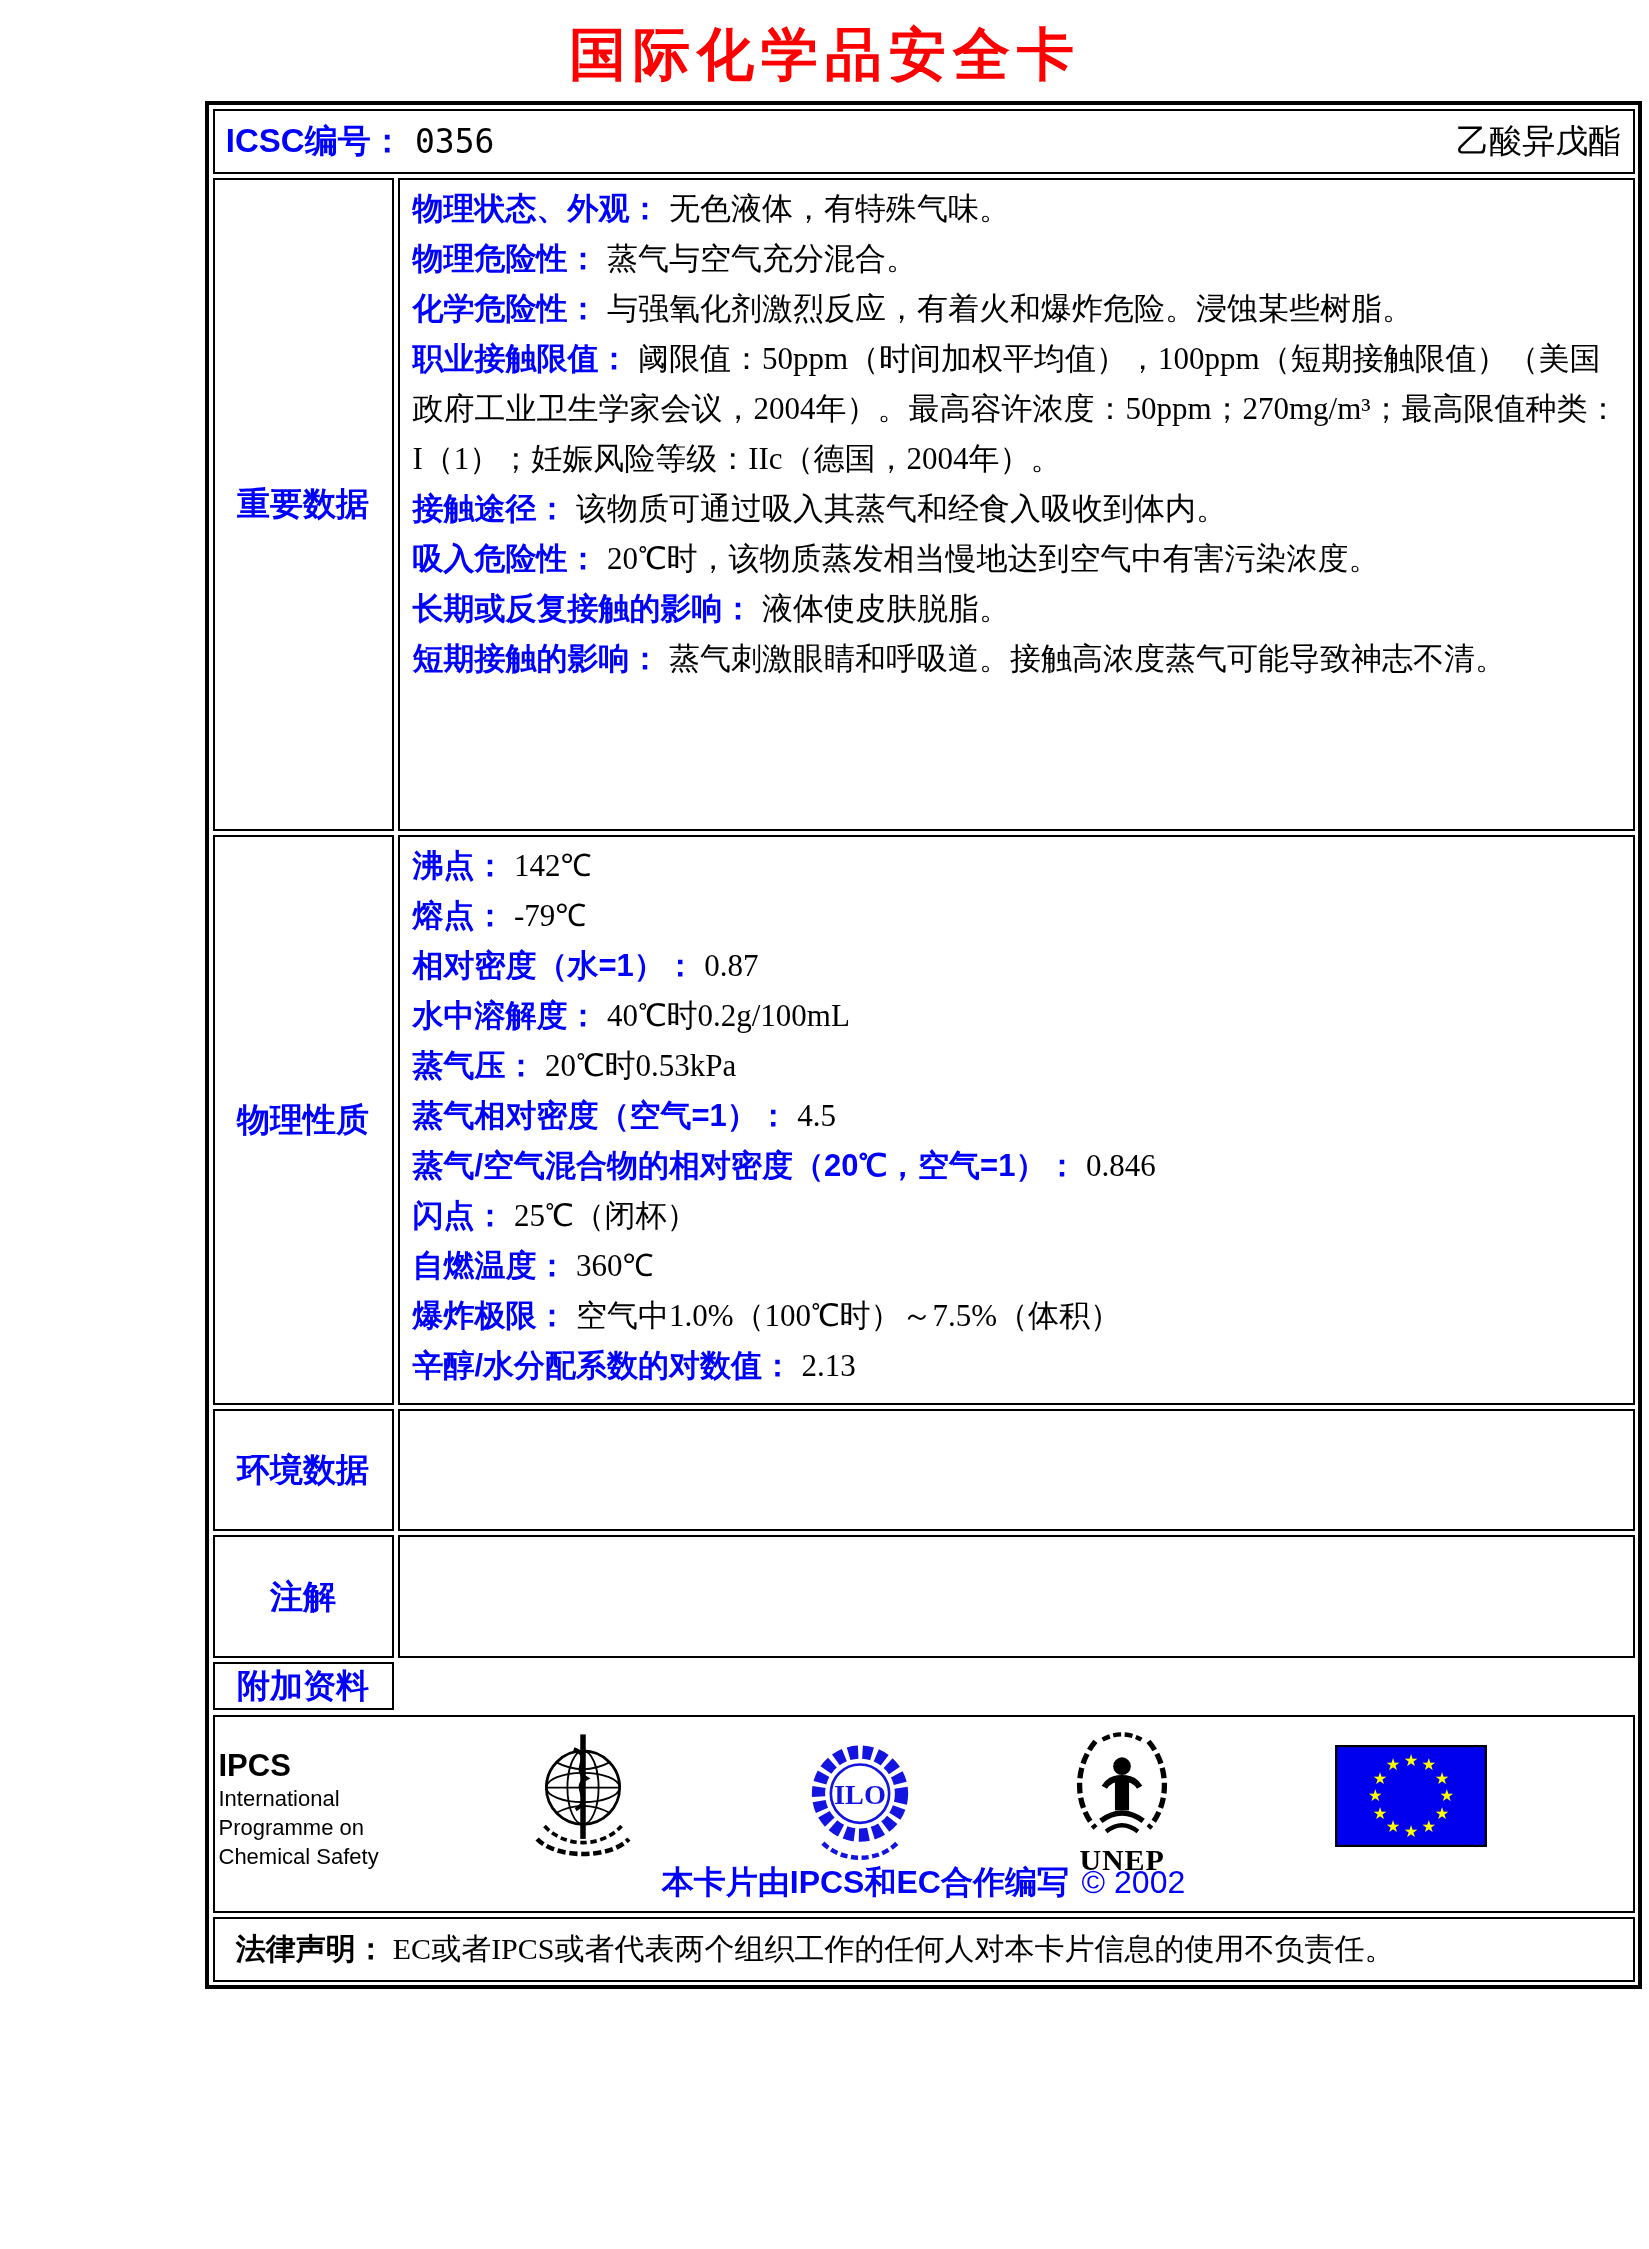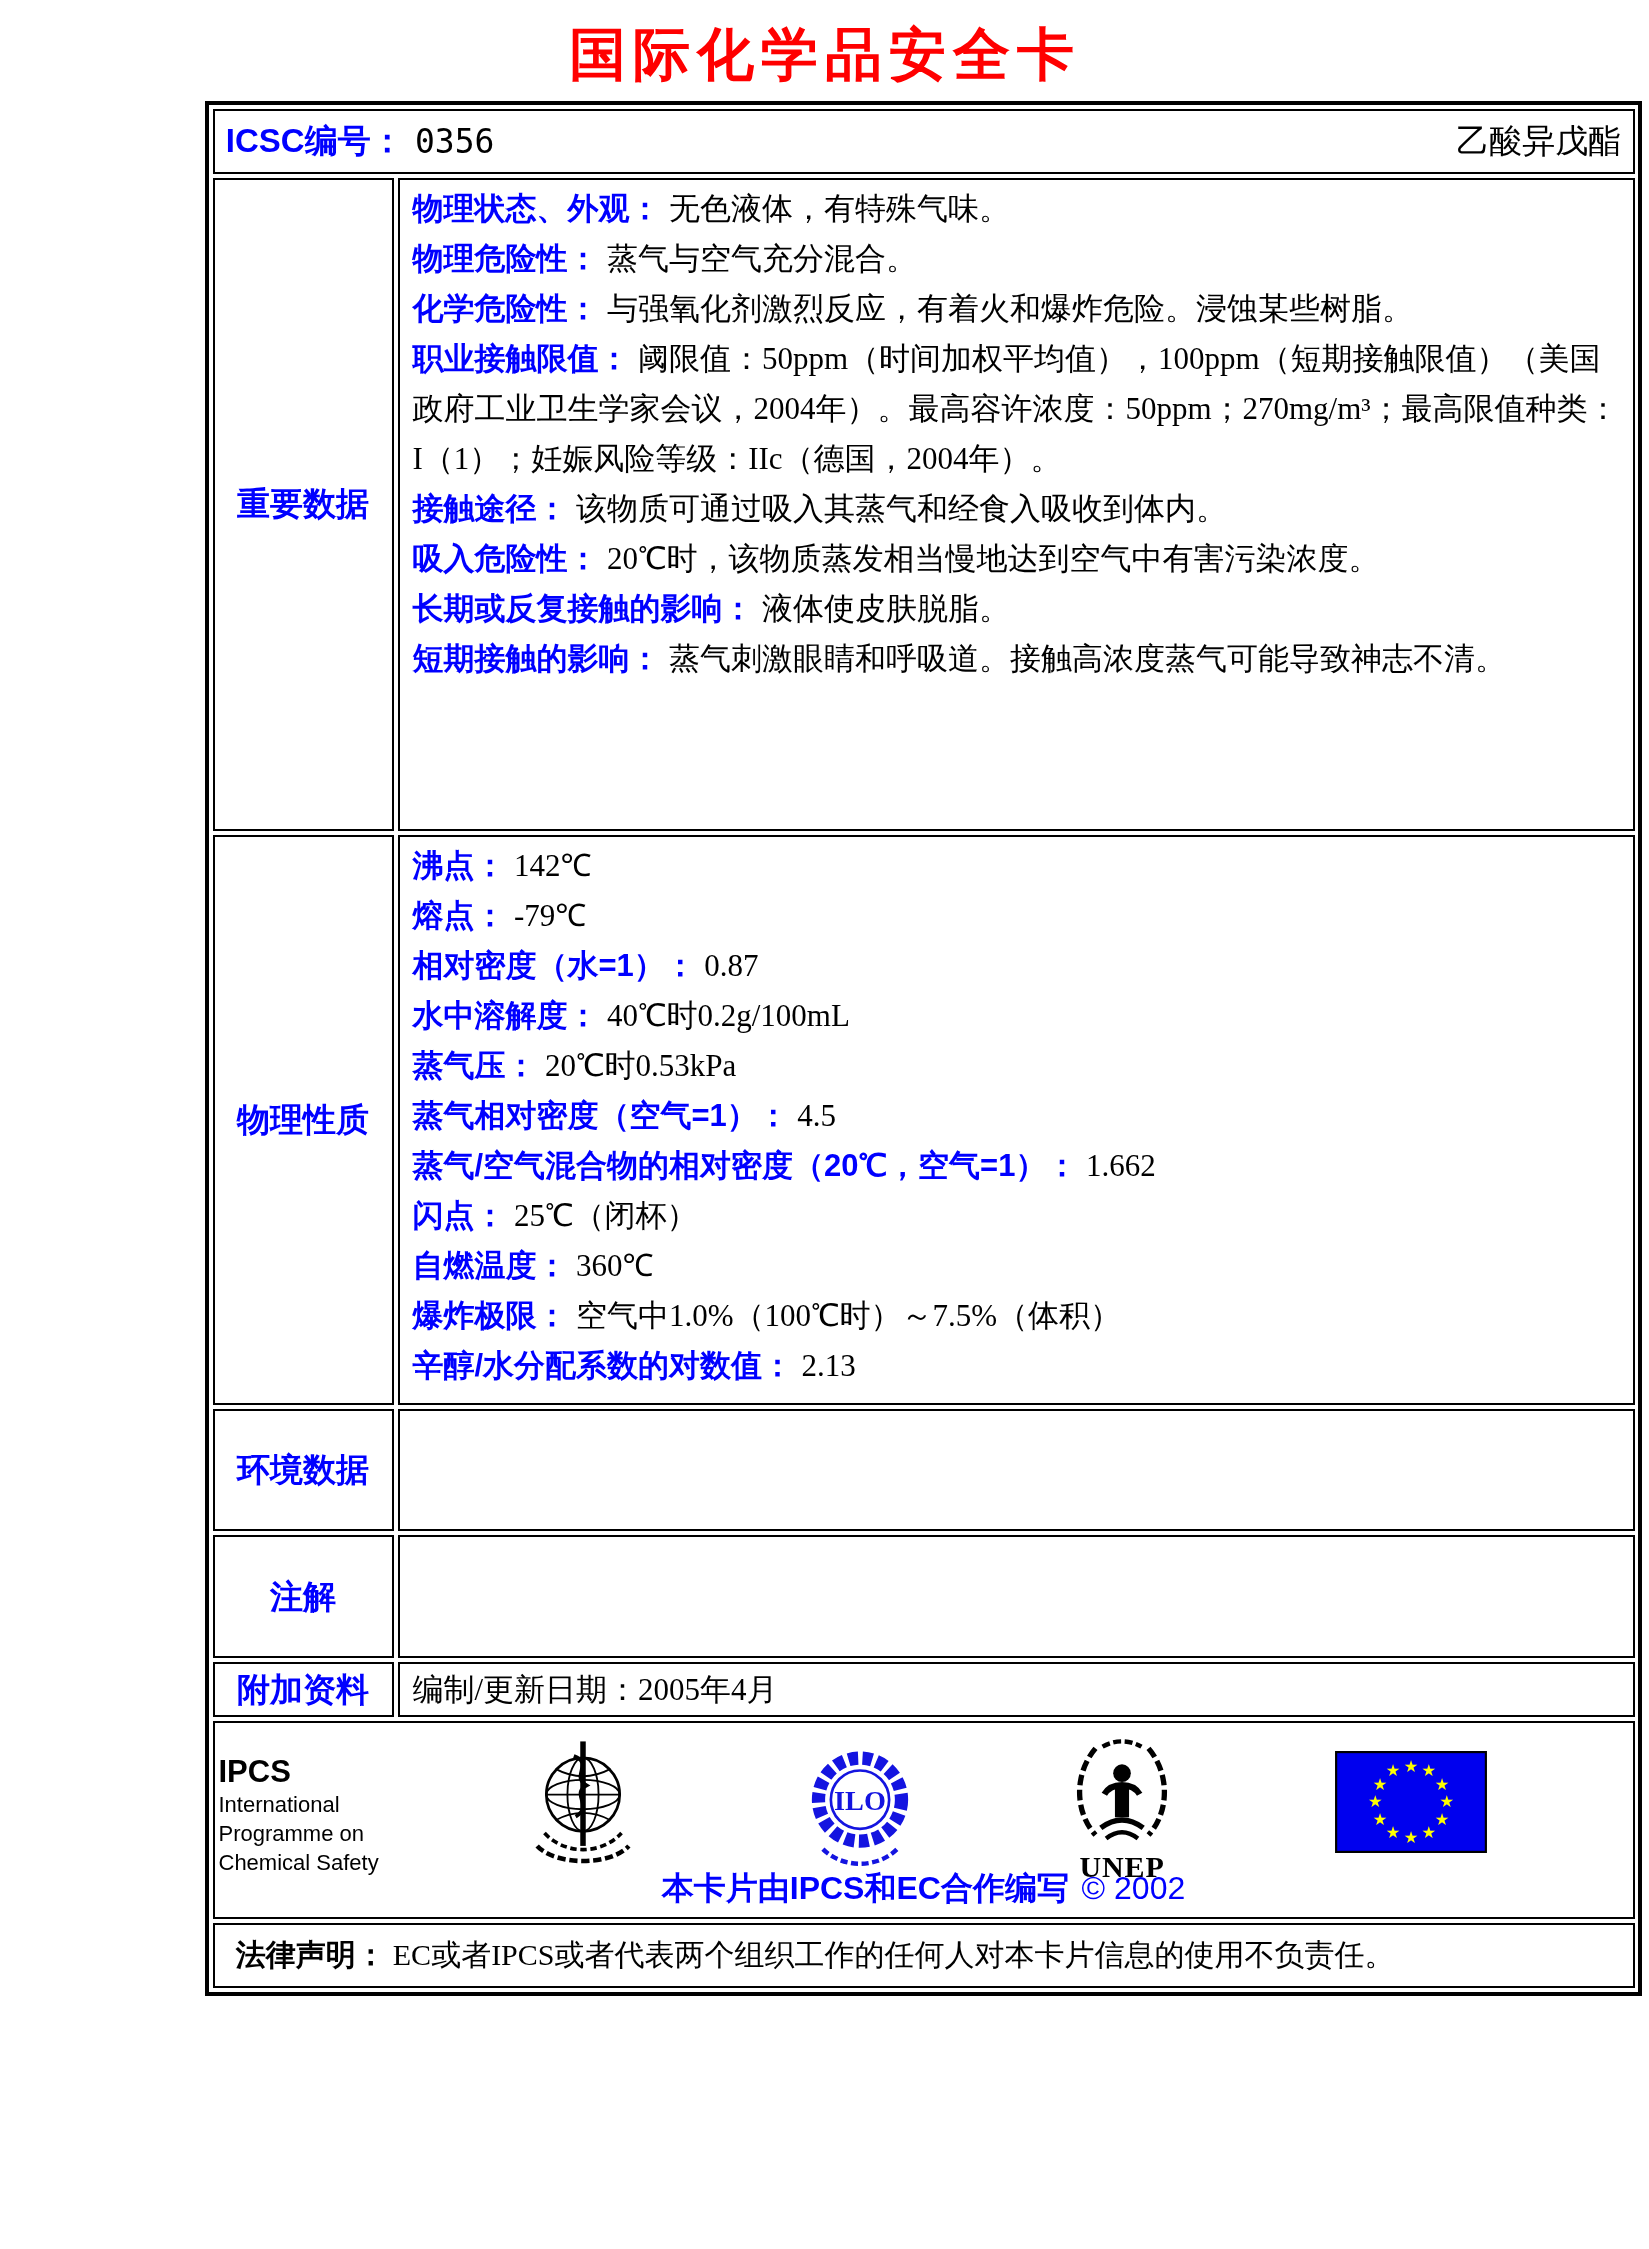--- a/index.html
+++ b/index.html
@@ -87,43 +87,40 @@
 
     <div class="row r-physical">
       <div class="cell label-cell">物理性质</div>
       <div class="cell content-cell">
         <div class="line"><span class="k">沸点：</span><span class="v">142℃</span></div>
         <div class="line"><span class="k">熔点：</span><span class="v">-79℃</span></div>
         <div class="line"><span class="k">相对密度（水=1）：</span><span class="v">0.87</span></div>
         <div class="line"><span class="k">水中溶解度：</span><span class="v">40℃时0.2g/100mL</span></div>
         <div class="line"><span class="k">蒸气压：</span><span class="v">20℃时0.53kPa</span></div>
         <div class="line"><span class="k">蒸气相对密度（空气=1）：</span><span class="v">4.5</span></div>
-        <div class="line"><span class="k">蒸气/空气混合物的相对密度（20℃，空气=1）：</span><span class="v">1.662</span></div>
+        <div class="line"><span class="k">蒸气/空气混合物的相对密度（20℃，空气=1）：</span><span class="v">0.846</span></div>
         <div class="line"><span class="k">闪点：</span><span class="v">25℃（闭杯）</span></div>
         <div class="line"><span class="k">自燃温度：</span><span class="v">360℃</span></div>
         <div class="line"><span class="k">爆炸极限：</span><span class="v">空气中1.0%（100℃时）～7.5%（体积）</span></div>
         <div class="line"><span class="k">辛醇/水分配系数的对数值：</span><span class="v">2.13</span></div>
       </div>
     </div>
 
     <div class="row r-env">
       <div class="cell label-cell">环境数据</div>
       <div class="cell content-cell"></div>
     </div>
 
     <div class="row r-notes">
       <div class="cell label-cell">注解</div>
       <div class="cell content-cell"></div>
     </div>
 
     <div class="row r-addl">
       <div class="cell label-cell">附加资料</div>
-      <div class="cell content-cell addl-cell">
-        <span class="v" style="font-size:31px;">编制/更新日期：2005年4月</span>
-      </div>
     </div>
 
     <div class="row r-logos">
       <div class="cell logos-cell">
         <div class="ipcs-block">
           <div class="ipcs-acr">IPCS</div>
           <div class="ipcs-ln">International</div>
           <div class="ipcs-ln">Programme on</div>
           <div class="ipcs-ln">Chemical Safety</div>
         </div>

